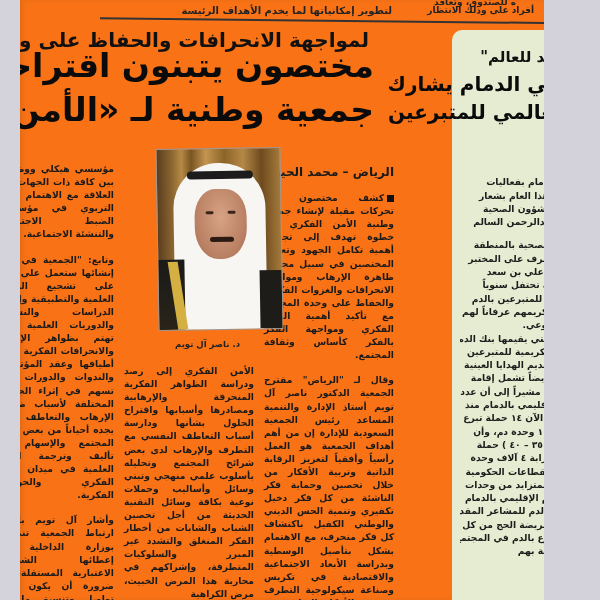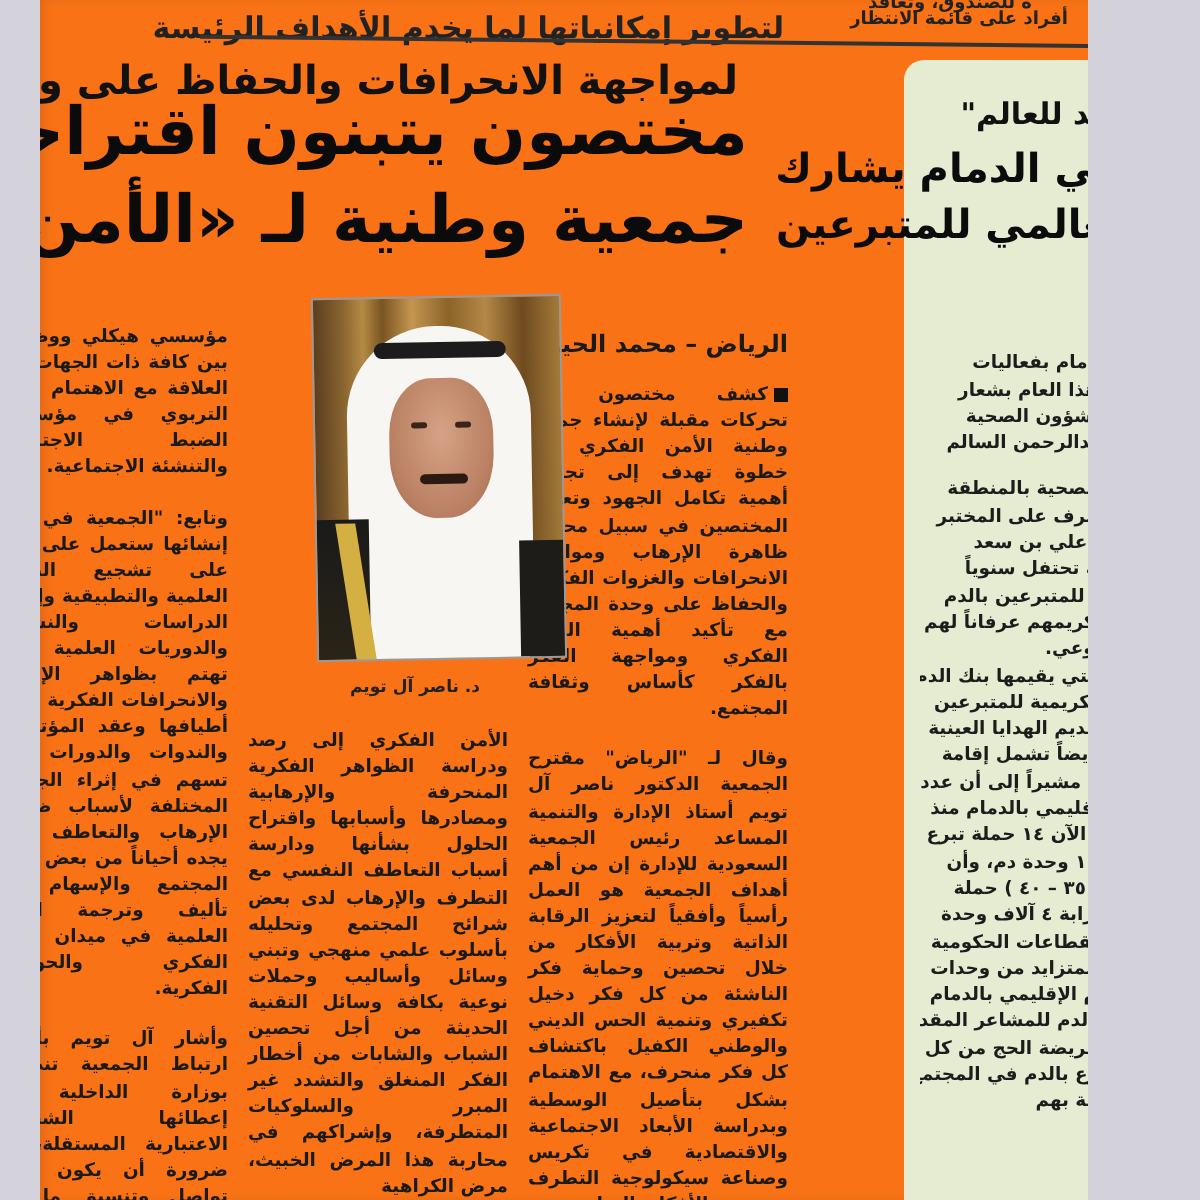--- a/index.html
+++ b/index.html
@@ -10,21 +10,21 @@
     .paper {
       position: absolute; left: 20px; top: 0; width: 524px; height: 600px;
       background: #f97316; overflow: hidden;
       box-shadow: inset 3px 0 4px rgba(0,0,0,0.08);
     }
 
     
     .top-strip { position: absolute; top: 0; left: 0; right: 0; height: 22px; }
     .top-strip .t1 { position: absolute; top: -3px; right: 28px; font-size: 9px; font-weight: bold; color: #222; white-space: nowrap; }
     .top-strip .t2 { position: absolute; top: 5px; right: 10px; font-size: 9px; font-weight: bold; color: #222; white-space: nowrap; }
-    .top-strip .t3 { position: absolute; top: 5px; right: 152px; font-size: 15px; font-weight: bold; color: #222; white-space: nowrap; }
+    .top-strip .t3 { position: absolute; top: 5px; right: 152px; font-size: 10px; font-weight: bold; color: #222; white-space: nowrap; }
     .top-rule { position: absolute; top: 22px; left: 80px; right: 0; height: 2px; background: #333; transform: rotate(0.6deg); transform-origin: right; }
 
     
     .kicker { position: absolute; top: 28px; right: 175px; font-size: 20px; font-weight: bold; color: #111; white-space: nowrap; }
     .headline1 { position: absolute; top: 46px; right: 170px; font-size: 33px; font-weight: bold; color: #0b0b0b; white-space: nowrap; letter-spacing: -0.5px; }
     .headline2 { position: absolute; top: 90px; right: 170px; font-size: 33px; font-weight: bold; color: #0b0b0b; white-space: nowrap; letter-spacing: -0.5px; }
 
     .col { position: absolute; font-size: 9.2px; line-height: 13.1px; color: #1a1a1a; text-align: justify; font-weight: bold; }
     .col p { margin-bottom: 0; margin-top: 12px; }
     .col .byline { font-weight: bold; font-size: 12px; margin-bottom: 1px; }
@@ -71,21 +71,21 @@
   </style>
 </head>
 <body>
 
 <div class="left-margin"></div>
 
 <div class="paper">
 
   <div class="top-strip">
     <span class="t1">ه للصندوق، وتعاقد</span>
-    <span class="t2">أفراد على قائمة الانتظار</span>
+    <span class="t2">أفراد على وذلك الانتظار</span>
     <span class="t3">لتطوير إمكانياتها لما يخدم الأهداف الرئيسة</span>
   </div>
   <div class="top-rule"></div>
 
   <div class="kicker">لمواجهة الانحرافات والحفاظ على وحدة المجتمع</div>
   <div class="headline1">مختصون يتبنون اقتراحاً بإنشاء</div>
   <div class="headline2">جمعية وطنية لـ «الأمن الفكري»</div>
 
   <div class="col col-right">
     <p class="byline">الرياض – محمد الحيدر</p>

